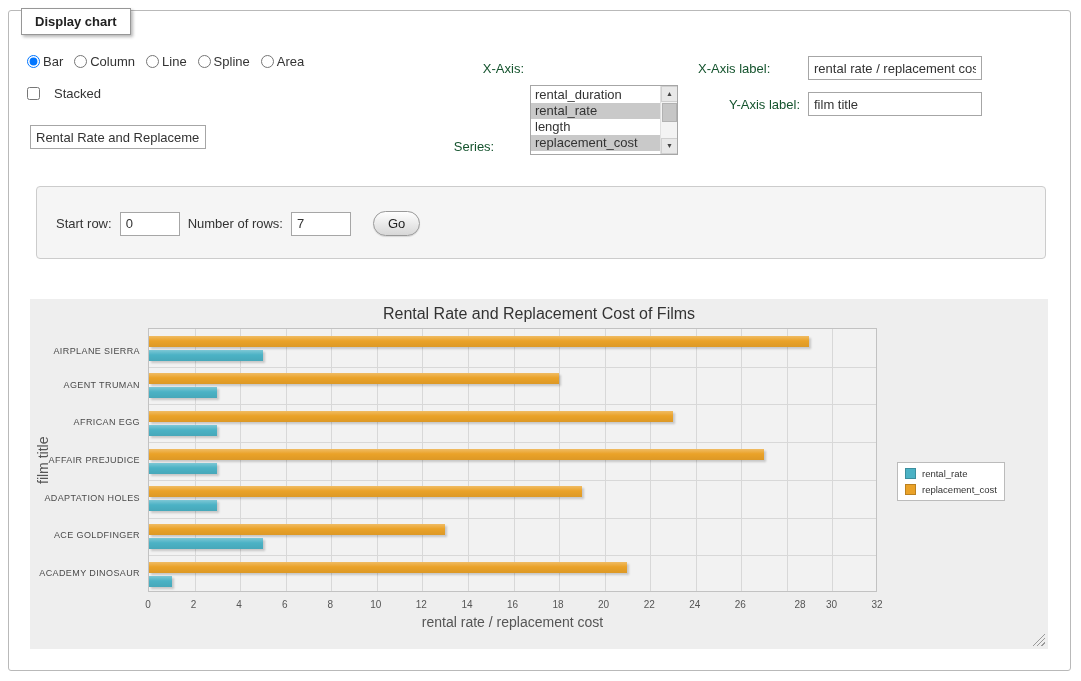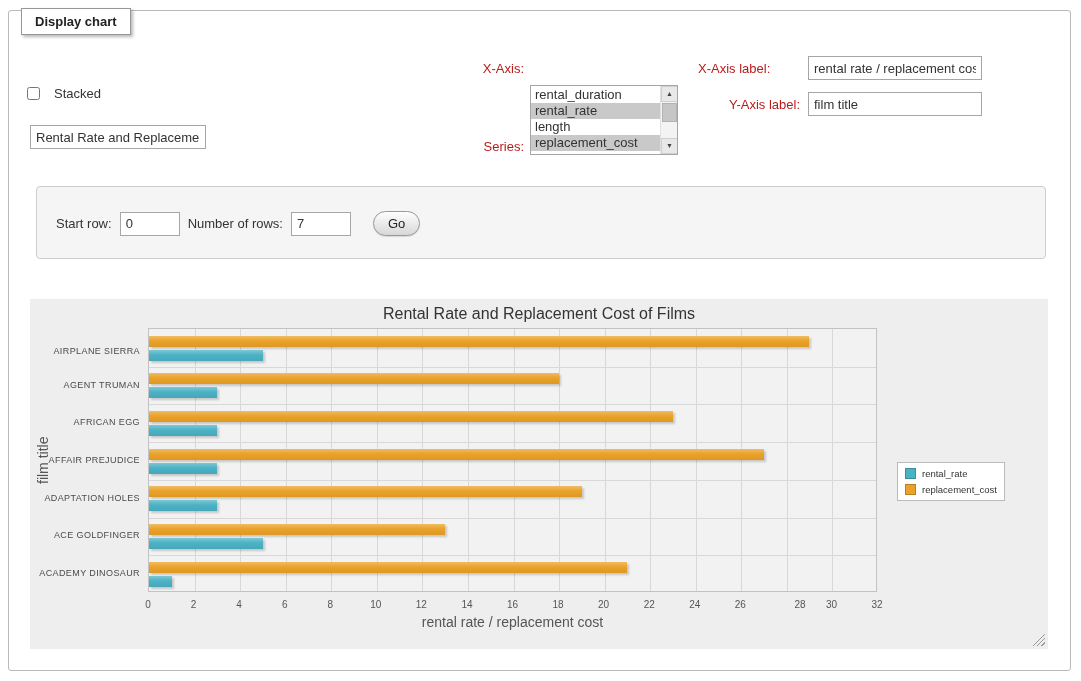--- a/index.html
+++ b/index.html
@@ -29,23 +29,23 @@
   .radio-item { display: flex; align-items: center; gap: 3px; margin-right: 7px; cursor: pointer; }
   .radio-item input { margin: 0; }
   .stacked-row { left: 27px; top: 86px; display: flex; align-items: center; gap: 14px; cursor: pointer; }
   .txt {
     border: 1px solid #a6a6a6; background: #fff; color: #333;
     height: 24px; padding: 2px 5px;
     font-family: "Liberation Sans", sans-serif; font-size: 13px;
   }
   .title-input { left: 30px; top: 125px; width: 176px; }
 
-  .fl { width: 100px; text-align: right; color: #b91c1c; }
+  .fl { width: 100px; text-align: right; color: #14532d; }
   .lbl-xaxis { left: 424px; top: 61px; }
-  .lbl-series { left: 424px; top: 139px; }
+  .lbl-series { left: 424px; top: 139px; text-align: center; }
   .lbl-xaxis-label { left: 698px; top: 61px; width: 102px; text-align: left; }
   .lbl-yaxis-label { left: 698px; top: 97px; width: 102px; text-align: right; }
 
   .selectbox {
     left: 530px; top: 57px; width: 153px; height: 25px;
     border: 1px solid #a6a6a6; background: #fff;
     display: flex; align-items: center; justify-content: space-between;
     padding: 0 7px; cursor: pointer;
   }
   .selectbox .arrow { font-size: 9px; color: #111; }
@@ -129,20 +129,42 @@
 <body>
 
 <div class="root">
 
   <div class="abs outer-box"></div>
 
   <div class="abs legend-box">
     <span>Display chart</span>
   </div>
 
+  <div class="abs radio-row" id="chart-type-radios">
+      <label class="radio-item">
+        <input type="radio" name="chartType" checked="" style="">
+        <span>Bar</span>
+      </label>
+      <label class="radio-item">
+        <input type="radio" name="chartType" style="">
+        <span>Column</span>
+      </label>
+      <label class="radio-item">
+        <input type="radio" name="chartType" style="">
+        <span>Line</span>
+      </label>
+      <label class="radio-item">
+        <input type="radio" name="chartType" style="">
+        <span>Spline</span>
+      </label>
+      <label class="radio-item">
+        <input type="radio" name="chartType" style="">
+        <span>Area</span>
+      </label>
+    </div>
 
   <label class="abs stacked-row">
     <input type="checkbox" style="">
     <span>Stacked</span>
   </label>
 
   <input type="text" class="abs txt title-input" value="Rental Rate and Replacement Cost of Films" style="">
 
   <div class="abs fl lbl-xaxis">X-Axis:</div>
 

